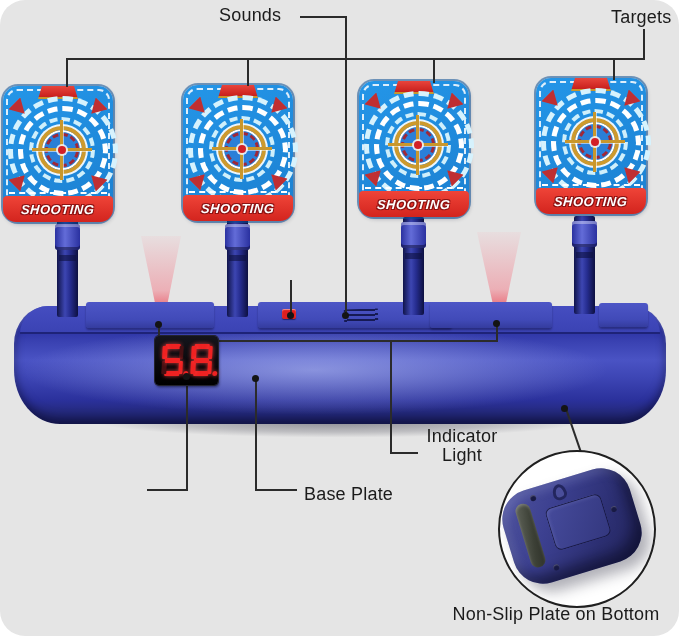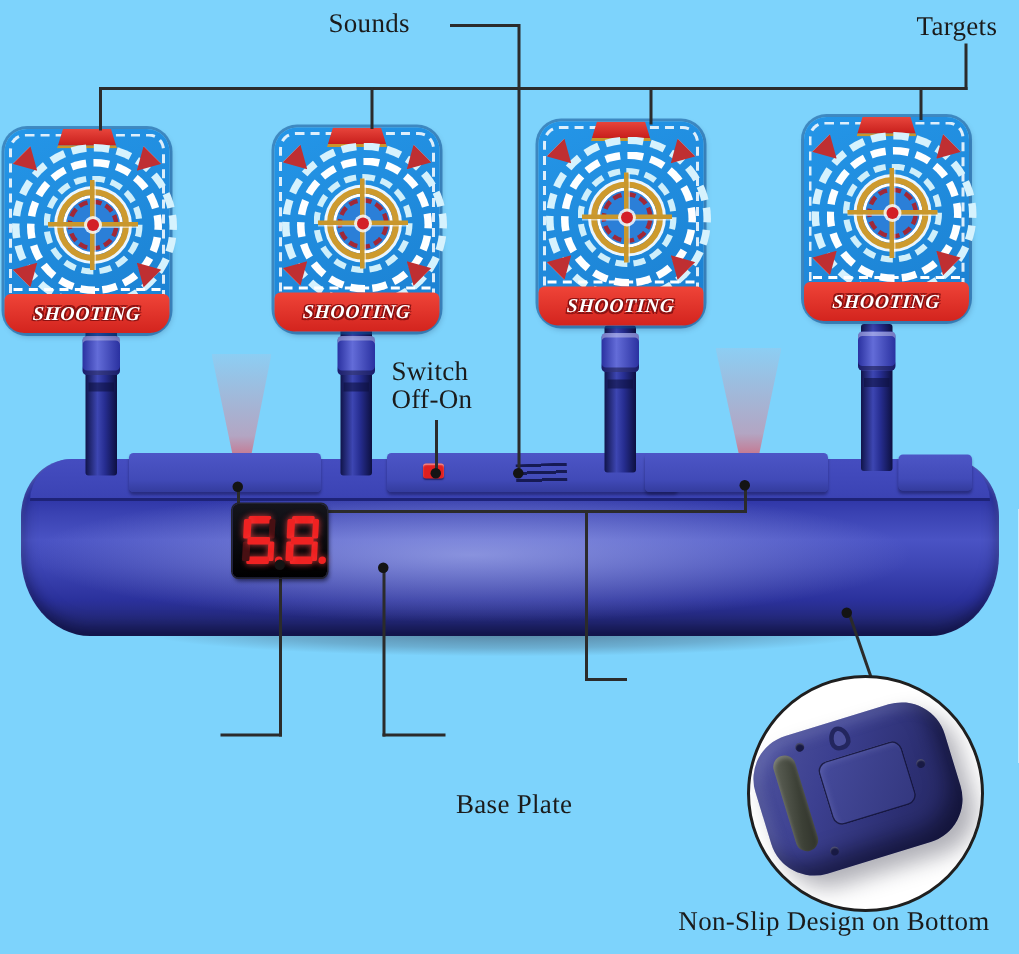--- a/index.html
+++ b/index.html
@@ -1,17 +1,17 @@
 <!DOCTYPE html>
 <html><head>
 <meta charset="utf-8">
 <style>
   html,body{margin:0;padding:0;background:#fff;}
-  .canvas{position:relative;width:679px;height:636px;background:#7dd3fc;overflow:hidden;
-          font-family:Liberation Serif, serif;}
+  .canvas{position:relative;width:679px;height:636px;background:#e5e5e5;overflow:hidden;
+          font-family:Liberation Sans, sans-serif;border-radius:25px;}
   
   .anno{position:absolute;font-size:18px;color:#1b1b1b;letter-spacing:.2px;line-height:19px;z-index:10;}
   .anno.center{text-align:center;}
   
   .ln{position:absolute;background:#2b2b2b;z-index:5;}
   .dot{position:absolute;width:7px;height:7px;border-radius:50%;background:#141414;z-index:9;}
   
   .target{position:absolute;width:110px;height:136px;border-radius:15px;z-index:4;
           background:linear-gradient(155deg,#2496e8,#1b7fd0);
           box-shadow:0 0 0 2px rgba(13,80,150,.55),1px 2px 4px rgba(0,0,40,.25);}
@@ -96,26 +96,26 @@
         box-sizing:border-box;border-radius:50% 50% 45% 45%/62% 62% 38% 38%;}
   .screw{position:absolute;width:6px;height:6px;border-radius:50%;background:#181a44;box-shadow:inset 0 1px 1px rgba(255,255,255,.25);}
 </style>
 </head>
 <body>
 
 <div class="canvas">
 
   <div class="anno" style="left:219px;top:6px;">Sounds</div>
   <div class="anno" style="left:611px;top:8px;">Targets</div>
-  <div class="anno" style="left:261px;top:238px;">
-    <div>Switch</div>
-    <div>Off-On</div>
-  </div>
-  <div class="anno" style="left:304px;top:485px;margin-top:42px;">Base Plate</div>
-  <div class="anno center" style="left:433px;top:605px;width:246px;">Non-Slip Design on Bottom</div>
+  <div class="anno center" style="left:419px;top:427px;width:86px;">
+    <div>Indicator</div>
+    <div>Light</div>
+  </div>
+  <div class="anno" style="left:304px;top:485px;">Base Plate</div>
+  <div class="anno center" style="left:433px;top:605px;width:246px;">Non-Slip Plate on Bottom</div>
 
   <div class="ln" style="left:67px;top:58px;width:578px;height:2px;"></div>
   <div class="ln" style="left:66px;top:58px;width:2px;height:29px;"></div>
   <div class="ln" style="left:247px;top:58px;width:2px;height:28px;"></div>
   <div class="ln" style="left:433px;top:58px;width:2px;height:25px;"></div>
   <div class="ln" style="left:613px;top:58px;width:2px;height:22px;"></div>
   <div class="ln" style="left:643px;top:29px;width:2px;height:31px;"></div>
   <div class="ln" style="left:300px;top:16px;width:46px;height:2px;"></div>
   <div class="ln" style="left:345px;top:16px;width:2px;height:300px;"></div>
   <div class="ln" style="left:290px;top:280px;width:2px;height:36px;"></div>

